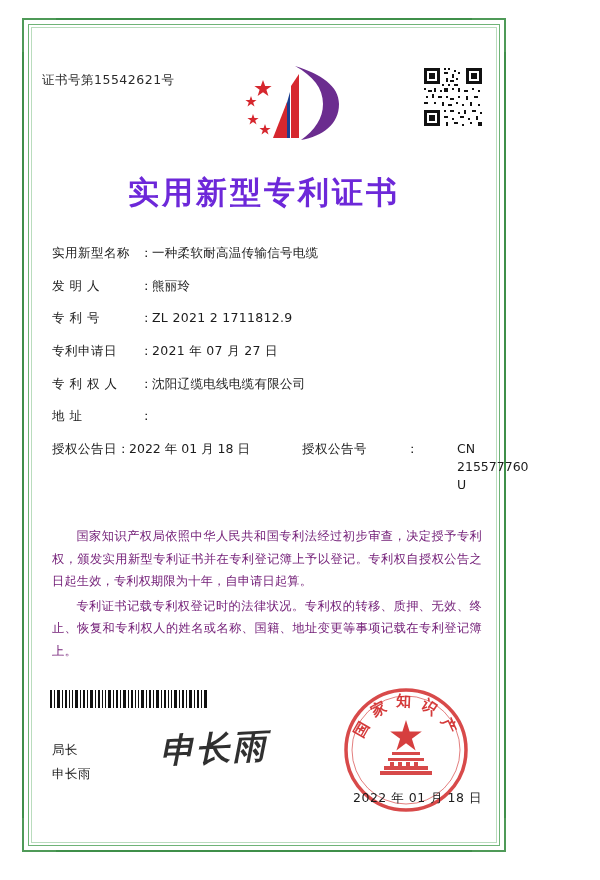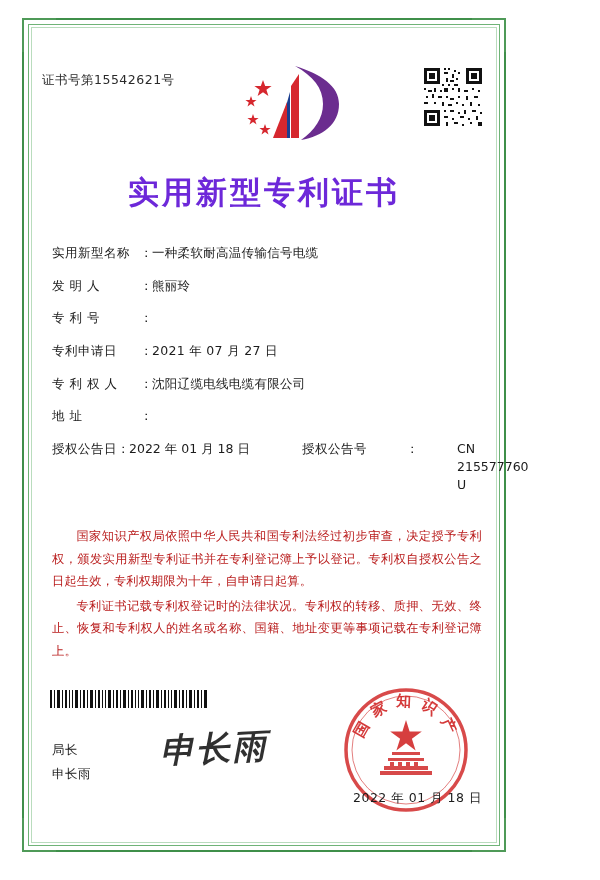--- a/index.html
+++ b/index.html
@@ -80,21 +80,21 @@
   .f-value{flex:1 1 auto;letter-spacing:0.3px;}
   .row-split{display:flex;align-items:flex-start;margin-bottom:14.5px;line-height:1.45;}
   .split-left{display:flex;flex:0 0 250px;}
   .split-right{display:flex;flex:1 1 auto;gap:39px;}
   .sr-label{flex:0 0 auto;white-space:nowrap;letter-spacing:0.5px;}
   .sr-colon{width:12px;flex:0 0 12px;text-align:center;}
   .sr-value{flex:1 1 auto;}
 
   .para{
     position:absolute;left:52px;right:46px;top:525px;
-    font-size:12.2px;line-height:1.85;color:#b91c1c;
+    font-size:12.2px;line-height:1.85;color:#701a75;
     text-align:justify;
     letter-spacing:0.2px;
   }
   .para p{margin:0 0 2px 0;text-indent:2em;}
 
   .barcode{
     position:absolute;left:50px;top:690px;width:158px;height:18px;
   }
   .signer{
     position:absolute;left:52px;top:738px;
@@ -239,20 +239,21 @@
 
     <div class="field-row">
       <span class="f-label">发 明 人</span>
       <span class="f-colon">：</span>
       <span class="f-value">熊丽玲</span>
     </div>
 
     <div class="field-row">
       <span class="f-label">专 利 号</span>
       <span class="f-colon">：</span>
+      <span class="f-value">ZL 2021 2 1711812.9</span>
     </div>
 
     <div class="field-row">
       <span class="f-label">专利申请日</span>
       <span class="f-colon">：</span>
       <span class="f-value">2021 年 07 月 27 日</span>
     </div>
 
     <div class="field-row">
       <span class="f-label">专 利 权 人</span>

